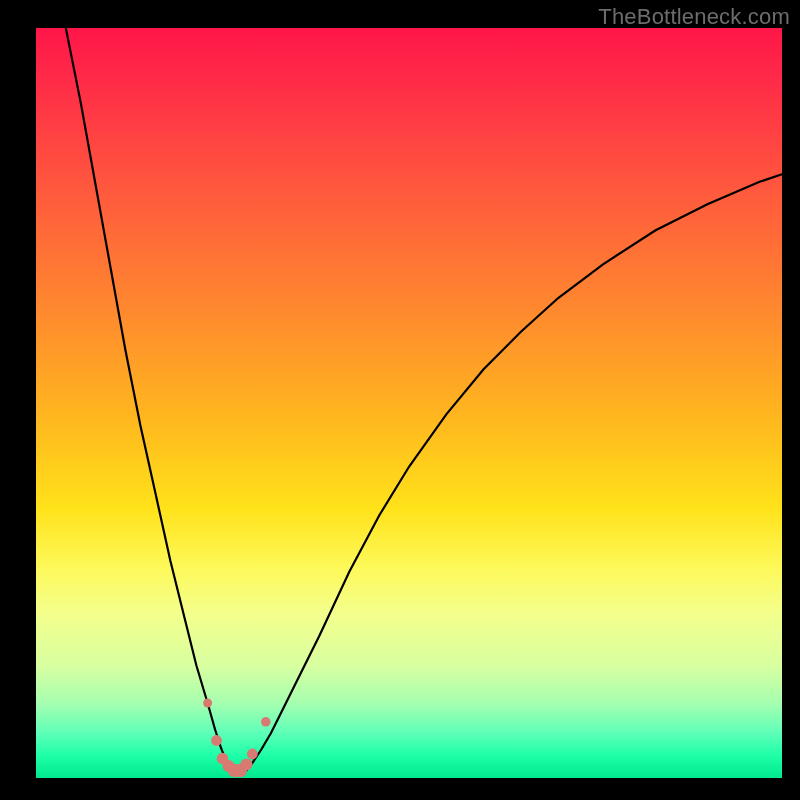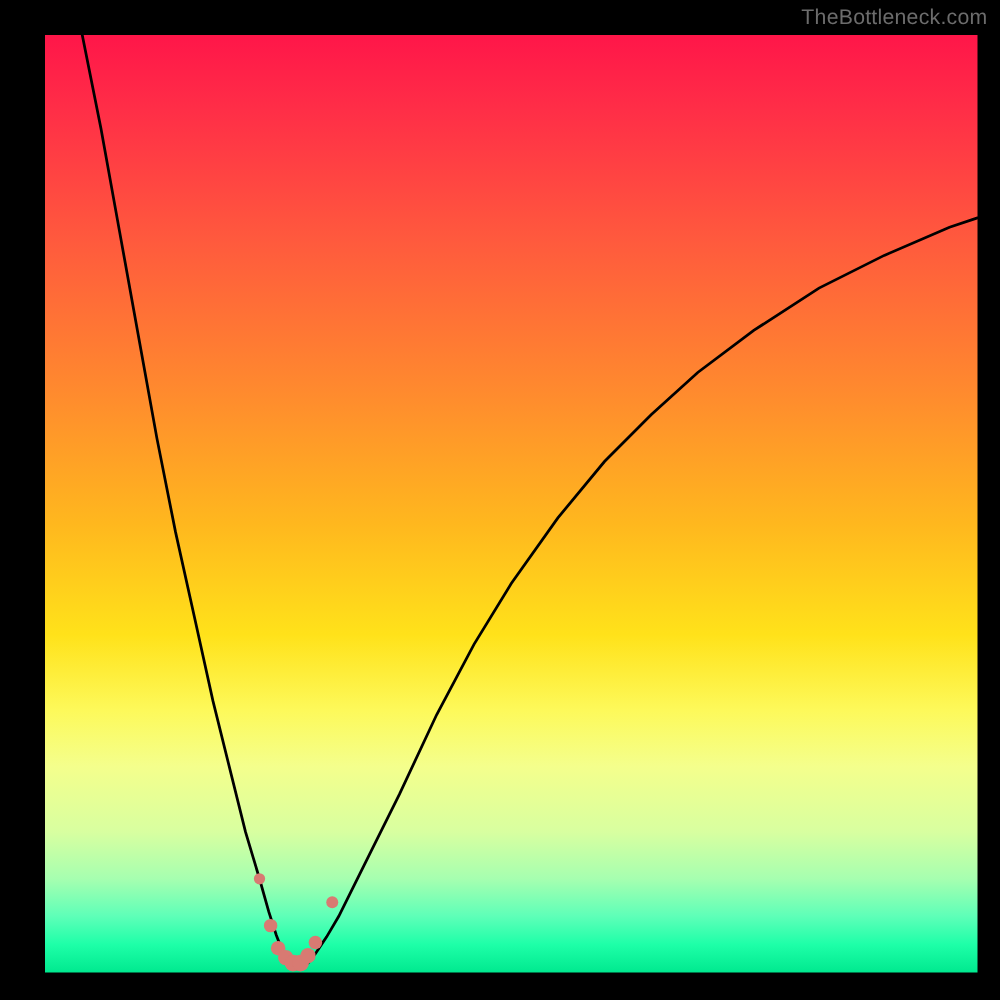--- a/index.html
+++ b/index.html
@@ -38,21 +38,21 @@
       #5effb8 94%,
       #1effa8 97%,
       #00e98f 100%
     );
   }
   .watermark {
     position: absolute;
     top: 4px;
     right: 10px;
     color: #6c6c6c;
-    font-size: 17px;
+    font-size: 22px;
     letter-spacing: 0.2px;
     font-weight: 500;
   }
   svg.curve {
     position: absolute;
     left: 0; top: 0;
     width: 746px; height: 750px;
     overflow: visible;
   }
   .curve-path {

